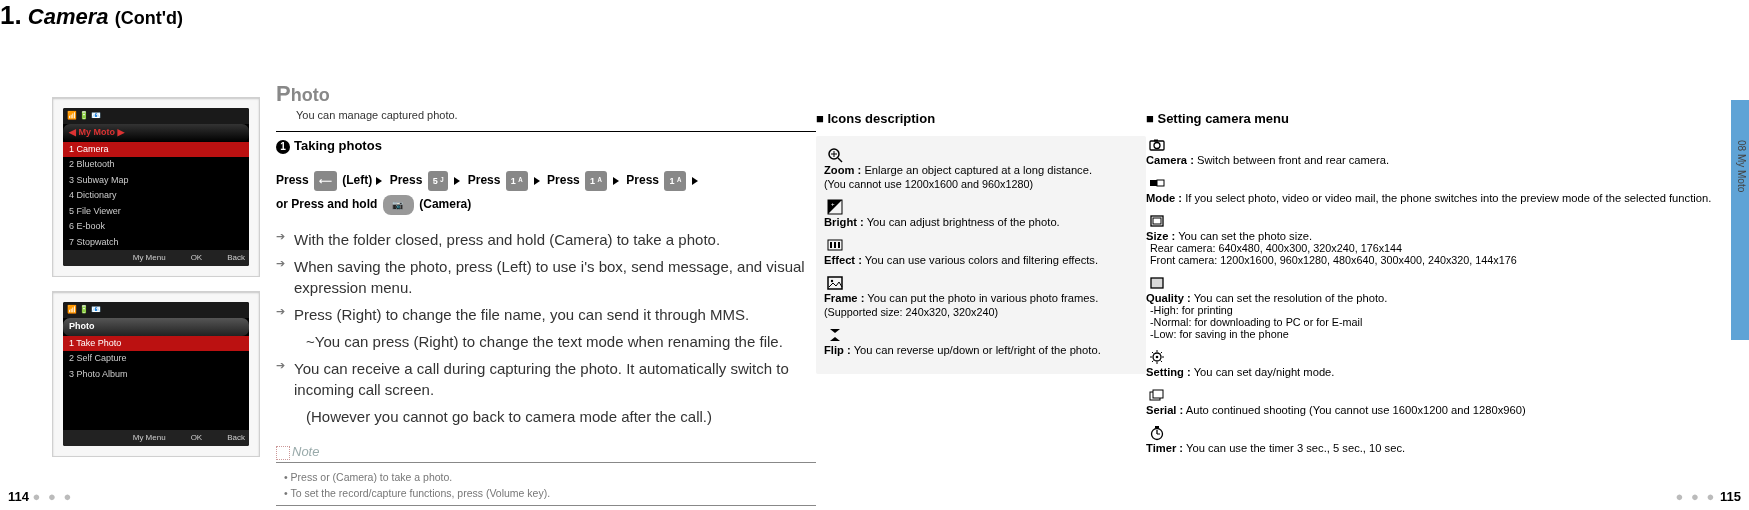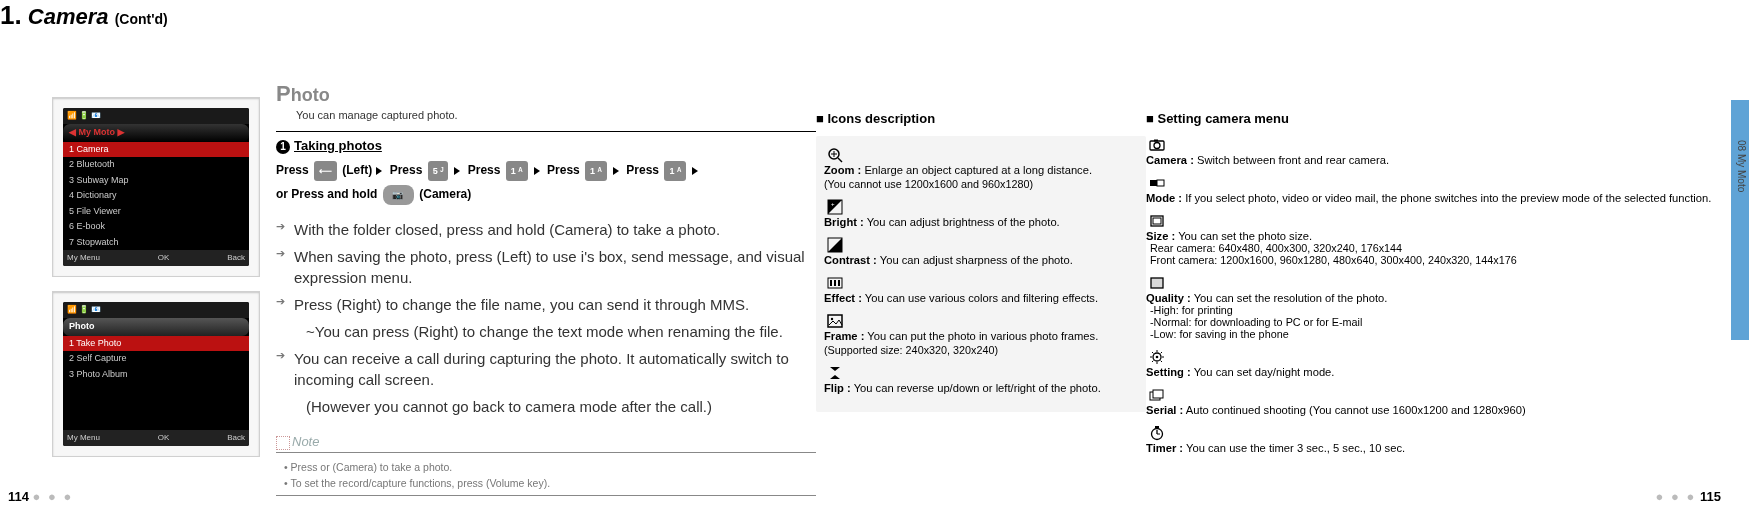--- a/index.html
+++ b/index.html
@@ -8,37 +8,37 @@
   
   .page { display: flex; width: 100%; padding: 4px 20px 0 36px; }
   .col-left { width: 240px; padding-top: 56px; }
   .col-mid  { width: 540px; padding-top: 40px; }
   .col-right{ flex: 1; padding-top: 70px; display: flex; }
   .col-icons{ width: 330px; }
   .col-settings{ flex: 1; }
 
   h1.title { font-size: 22px; font-weight: bold; font-style: italic; margin-bottom: 6px; }
   h1.title .num { font-size: 26px; font-style: normal; }
-  h1.title .contd { font-size: 14px; font-style: normal; }
+  h1.title .contd { font-size: 18px; font-style: normal; }
 
   
   .phone-box { width: 208px; border: 1px solid #d0d0d0; background: #f7f7f7; padding: 10px; margin: 0 auto 14px; box-shadow: 0 1px 2px rgba(0,0,0,.2) inset; }
   .phone-screen { background: #000; color: #fff; font-size: 9px; line-height: 1.5; border-radius: 2px; overflow: hidden; }
   .phone-screen .tbar { background: #1a1a1a; padding: 2px 4px; font-size: 8px; color:#999;}
   .phone-screen .ptitle { background: linear-gradient(#333,#000); color:#d33; padding: 2px 6px; font-weight:bold;border-radius:7px; }
   .phone-screen .prow { padding: 1px 6px; color:#ccc; }
   .phone-screen .prow.sel { background:#b11; color:#fff; }
-  .phone-screen .softkeys { display:flex; justify-content:space-between; background:#222; color:#ccc; padding:2px 4px; font-size:8px; }
+  .phone-screen .softkeys { display:flex; justify-content:flex-end; background:#222; color:#ccc; padding:2px 4px; font-size:8px;gap:25px; }
 
   
   .p-hoto { font-size: 18px; font-weight: bold; color:#888; margin-bottom:2px;}
   .p-hoto .cap { color:#888; font-size:22px; }
   .p-hoto .rest { color:#888; }
   .subhead { font-size: 11px; margin: 2px 0 10px 20px; color:#333;}
-  .step-h { font-weight: bold; font-size: 13px; margin: 4px 0 4px; text-decoration: underline;}
+  .step-h { font-weight: bold; font-size: 13px; margin: 4px 0 14px;}
   .step-h .circle { display:inline-block; width:14px;height:14px;border-radius:50%;background:#000;color:#fff;font-size:10px;text-align:center;line-height:14px;margin-right:4px;}
   .pressline { font-weight:bold; font-size:12px; line-height: 2; }
   .keycap { display:inline-block; background:#888; color:#fff; border-radius:3px; font-size:9px; padding:1px 5px; vertical-align:middle; margin:0 2px;}
   .keycap.oval { border-radius:8px; padding:1px 10px; background:#999;}
   .tri { display:inline-block; width:0;height:0;border-top:4px solid transparent;border-bottom:4px solid transparent;border-left:6px solid #000; vertical-align:middle; margin:0 4px;}
   ul.arrows { list-style:none; margin:10px 0 8px; }
   ul.arrows > li { position:relative; padding:3px 0 3px 18px; font-size:15px; color:#333; line-height:1.4;}
   ul.arrows > li::before { content:"➔"; position:absolute; left:0; color:#777; font-size:11px;}
   ul.arrows > li.sub { padding-left:30px;}
   ul.arrows > li.sub::before{content:"";}
@@ -60,21 +60,21 @@
   .defn .extra { display:block; padding-top:2px; font-size:10.8px; color:#000;}
   .defn .sub  { display:block; padding-left:4px; font-size:10.8px;}
   .icons-panel { background:#f4f4f4; padding:10px 14px 10px 8px; border-radius:2px;}
 
   
   .sidetab { position:absolute; right:0; top:100px; width:18px; height:240px; background:#5fa3d6;}
   .sidetab-text { position:absolute; right:2px; top:140px; writing-mode:vertical-rl; font-size:10px; color:#444;}
 
   
   .pg-left { position:absolute; left:8px; bottom:6px; font-weight:bold; font-size:13px;}
-  .pg-right{ position:absolute; right:28px; bottom:6px; font-weight:bold; font-size:13px;}
+  .pg-right{ position:absolute; right:8px; bottom:6px; font-weight:bold; font-size:13px;}
   .dots { color:#bbb; letter-spacing:2px; font-weight:normal;}
 </style>
 </head>
 <body>
 
 <h1 class="title">
   <span class="num">1.</span>
   <span>Camera</span>
   <span class="contd">(Cont'd)</span>
 </h1>
@@ -177,29 +177,20 @@
                 <rect x="1" y="1" width="14" height="14" fill="none" stroke="#000"></rect>
                 <polygon points="1,1 15,1 1,15" fill="#000"></polygon>
                 <text x="4" y="7" font-size="6" fill="#fff">+</text>
               </svg>
             </span>
           <span class="defn"><b>Bright :</b> <span>You can adjust brightness of the photo.</span></span>
         </div>
         <div class="icon-row">
           <span class="glyph">
               <svg viewBox="0 0 16 16">
-                <rect x="1" y="1" width="14" height="14" fill="none" stroke="#000"></rect>
-                <polygon points="1,15 15,1 15,15" fill="#000"></polygon>
-              </svg>
-            </span>
-          <span class="defn"><b>Contrast :</b> <span>You can adjust sharpness of the photo.</span></span>
-        </div>
-        <div class="icon-row">
-          <span class="glyph">
-              <svg viewBox="0 0 16 16">
                 <rect x="1" y="3" width="14" height="10" fill="none" stroke="#000"></rect>
                 <rect x="3" y="5" width="2" height="6" fill="#000"></rect>
                 <rect x="7" y="5" width="2" height="6" fill="#000"></rect>
                 <rect x="11" y="5" width="2" height="6" fill="#000"></rect>
               </svg>
             </span>
           <span class="defn"><b>Effect :</b> <span>You can use various colors and filtering effects.</span></span>
         </div>
         <div class="icon-row">
           <span class="glyph">

